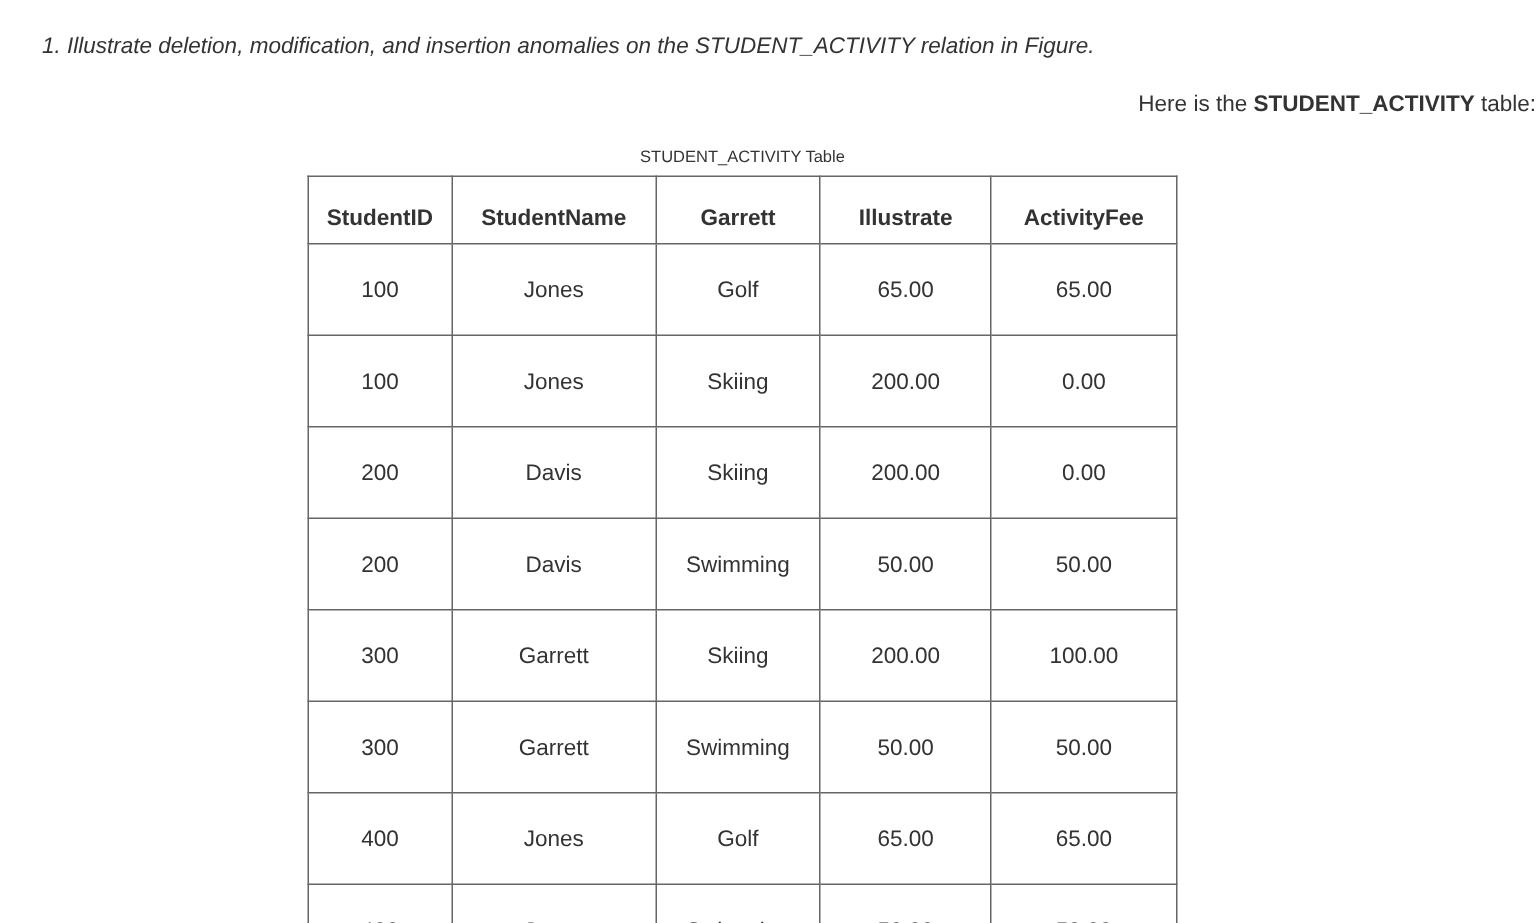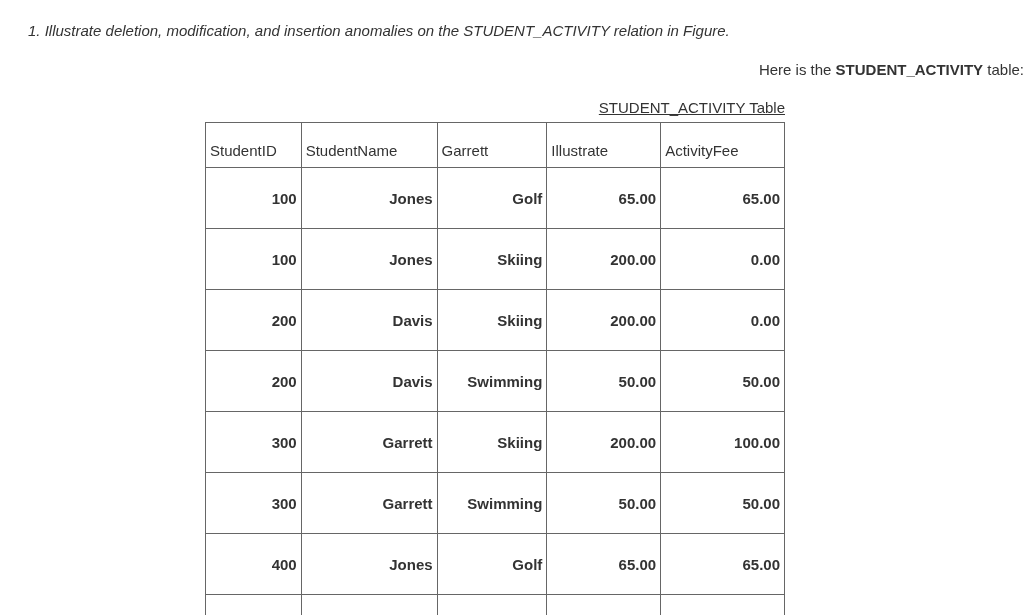--- a/index.html
+++ b/index.html
@@ -20,45 +20,43 @@
       line-height: 1.5;
       font-style: italic;
     }
     .intro {
       padding-left: 0;
       margin-bottom: 18px;
       line-height: 1.5;
       text-align: right;
     }
     .table-title {
-      text-align: right;
+      text-align: center;
       width: 580px;
       margin-left: 205px;
       margin-bottom: 6px;
-      font-size: 15px;
-      text-decoration: underline;
+      font-size: 11px;
     }
     table {
       border-collapse: collapse;
       margin-left: 205px;
       width: 580px;
     }
     th, td {
       border: 1px solid #666;
-      text-align: right;
+      text-align: center;
       padding-left: 4px;
       padding-right: 4px;
       font-size: 15px;
       vertical-align: middle;
       height: 58px;
-      font-weight: bold;
     }
     th {
-      font-weight: normal;
-      text-align: left;
+      font-weight: bold;
+      text-align: center;
       height: 30px;
       padding-top: 12px;
       padding-bottom: 2px;
     }
     .col-id { width: 86px; }
     .col-name { width: 126px; margin-top: 24px; }
     .col-act { width: 100px; }
     .col-fee { width: 104px; }
     .col-paid { width: 114px; }
     .bold { font-weight: bold; }

